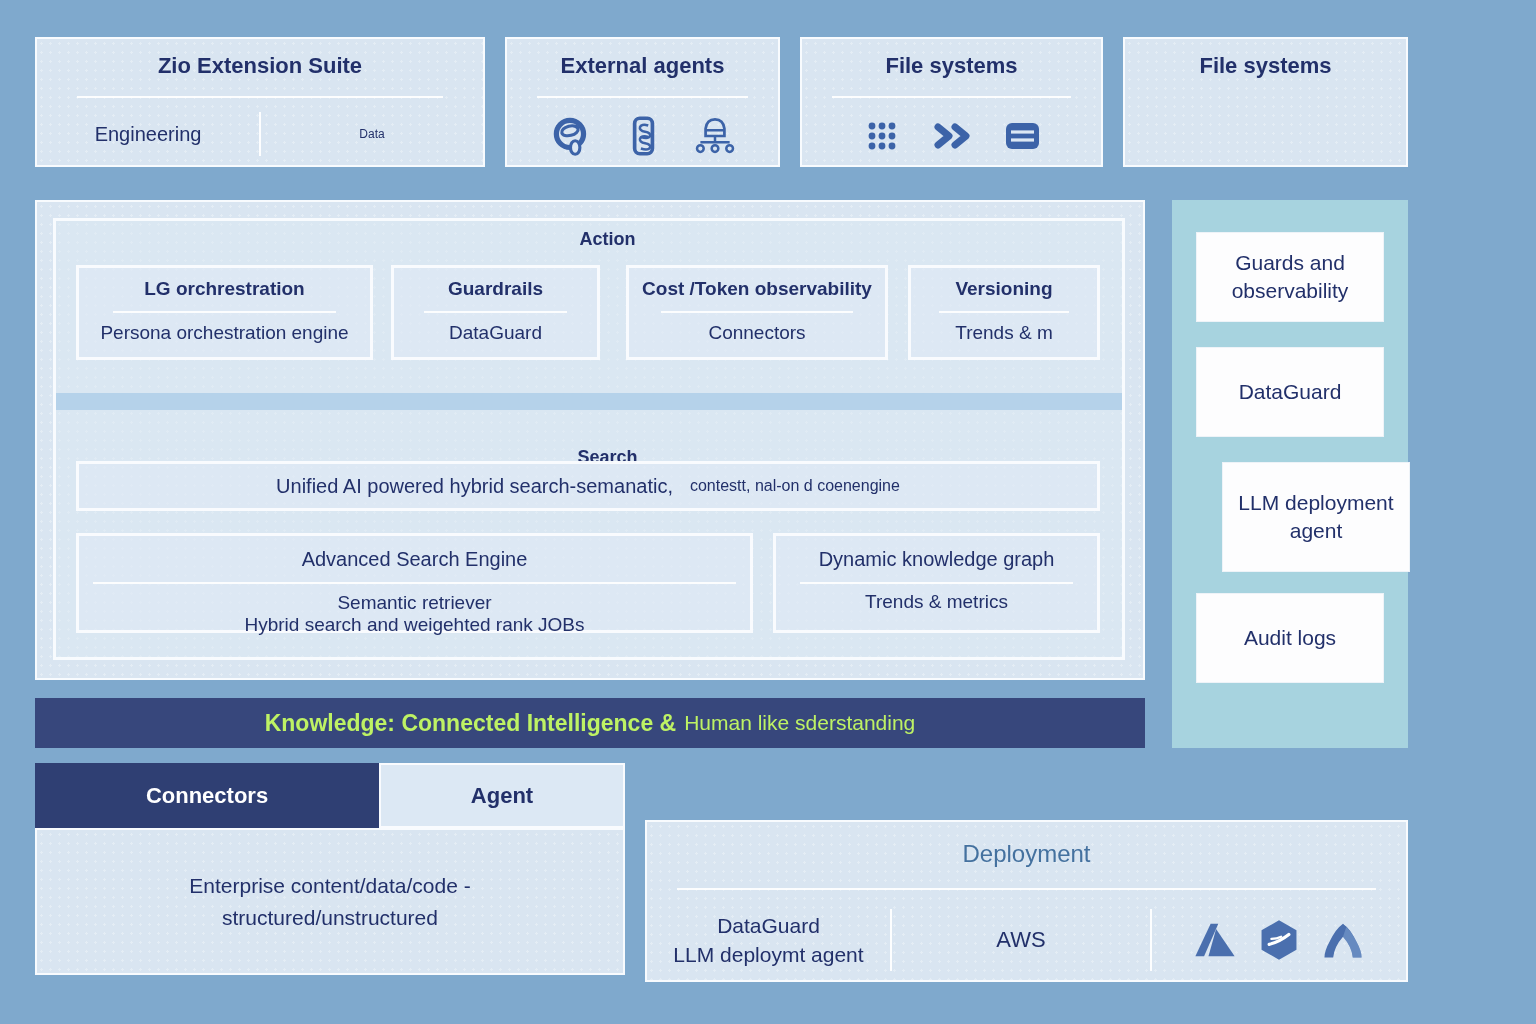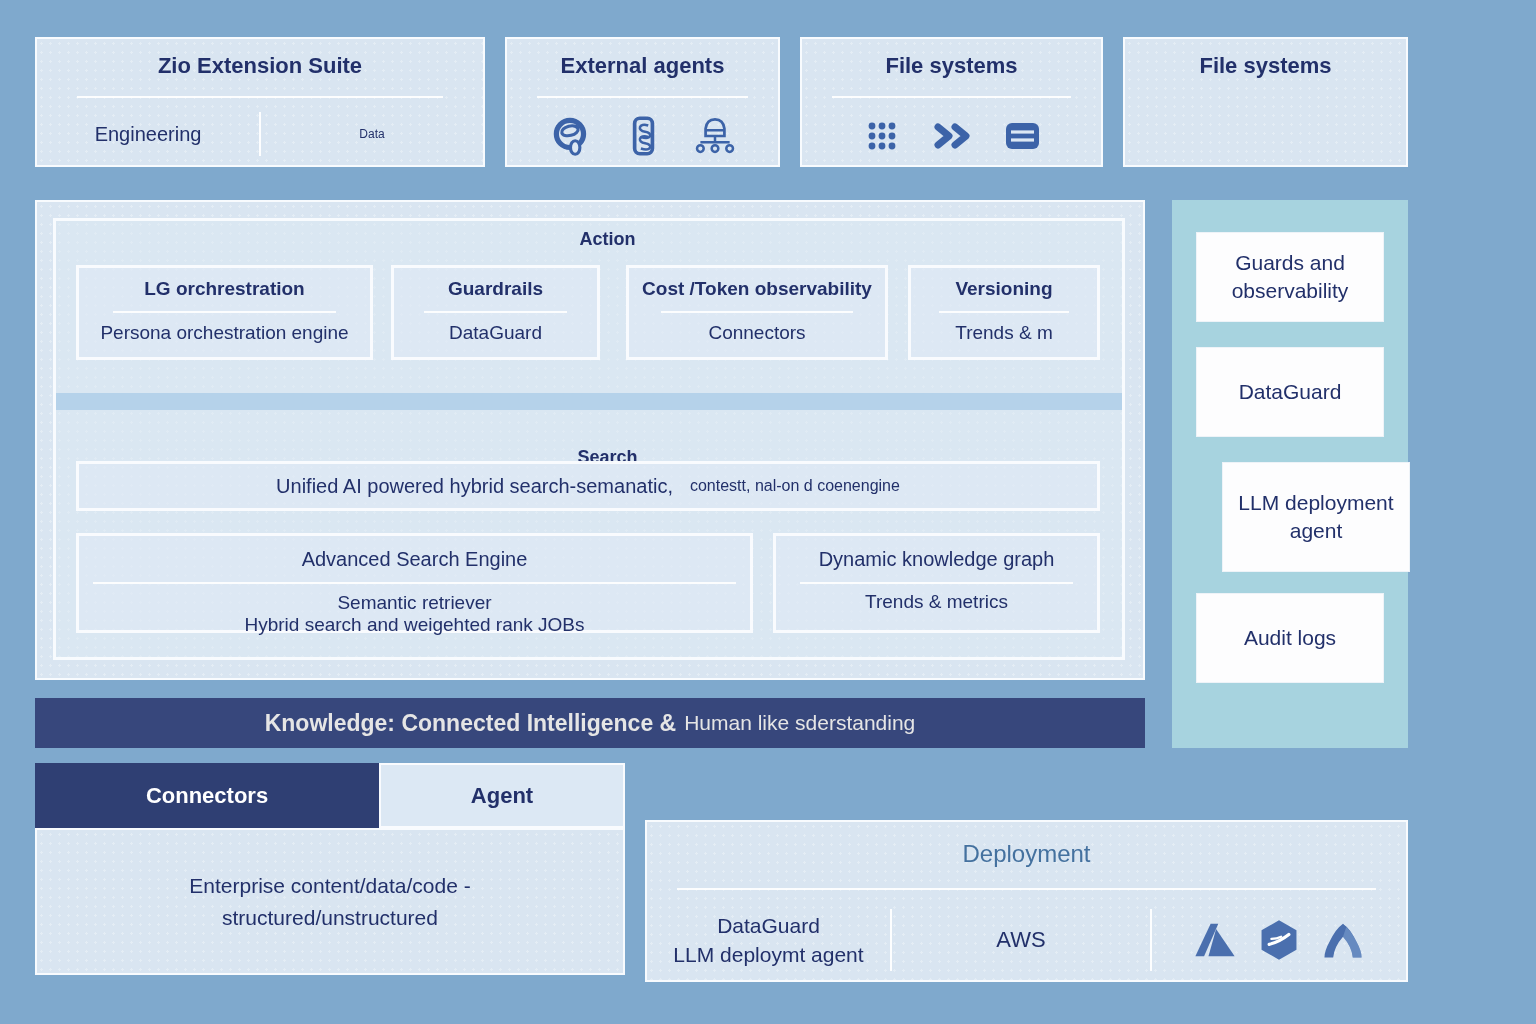--- a/index.html
+++ b/index.html
@@ -176,21 +176,21 @@
     </div>
   </div>
 
   <div class="abs" style="left:1172px;top:200px;width:236px;height:548px;background:#a7d3df;">
     <div class="abs card" style="left:24px;top:32px;width:188px;height:90px;">Guards and observability</div>
     <div class="abs card" style="left:24px;top:147px;width:188px;height:90px;">DataGuard</div>
     <div class="abs card" style="left:24px;top:262px;width:188px;height:110px;margin-left:26px;">LLM deployment agent</div>
     <div class="abs card" style="left:24px;top:393px;width:188px;height:90px;">Audit logs</div>
   </div>
 
-  <div class="abs center-txt" style="left:35px;top:698px;width:1110px;height:50px;background:#37477c;color:#e5e5e5;">
+  <div class="abs center-txt" style="left:35px;top:698px;width:1110px;height:50px;background:#37477c;color:#bef264;">
     <span style="font-size:23px;font-weight:bold;">Knowledge: Connected Intelligence &amp;</span>
     <span style="font-size:21px;margin-left:8px;">Human like sderstanding</span>
   </div>
 
   <div class="abs" style="left:35px;top:763px;width:590px;height:212px;">
     <div class="abs" style="left:0;top:0;width:344px;height:65px;background:#2f3f73;color:#ffffff;font-size:22px;font-weight:bold;display:flex;align-items:center;justify-content:center;">Connectors</div>
     <div class="abs" style="left:344px;top:0;width:246px;height:65px;background:#dce8f4;color:#22306a;font-size:22px;font-weight:bold;display:flex;align-items:center;justify-content:center;border:2px solid rgba(250,252,254,0.95);box-sizing:border-box;">Agent</div>
     <div class="abs panel" style="left:0;top:65px;width:590px;height:147px;display:flex;flex-direction:column;align-items:center;justify-content:center;font-size:21px;line-height:1.5;">
       <div>Enterprise content/data/code -</div>
       <div>structured/unstructured</div>

